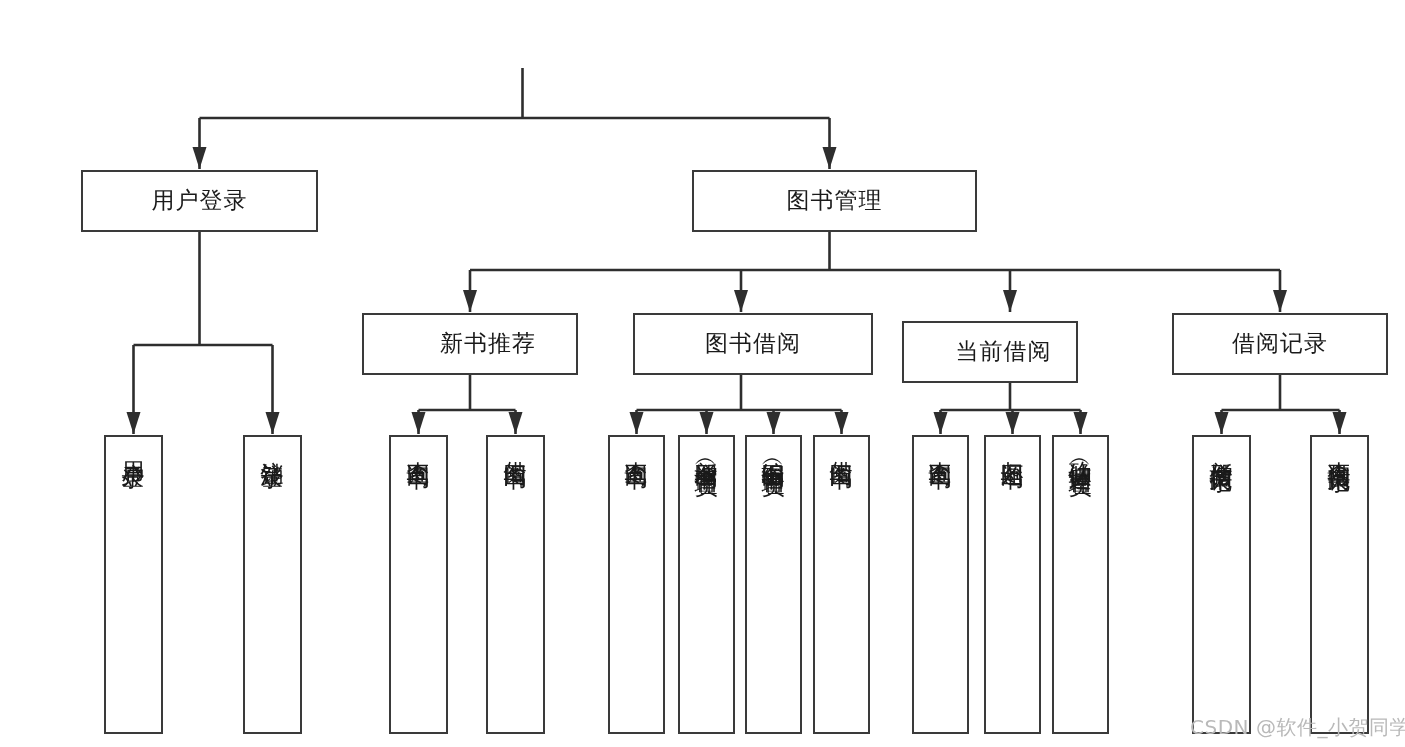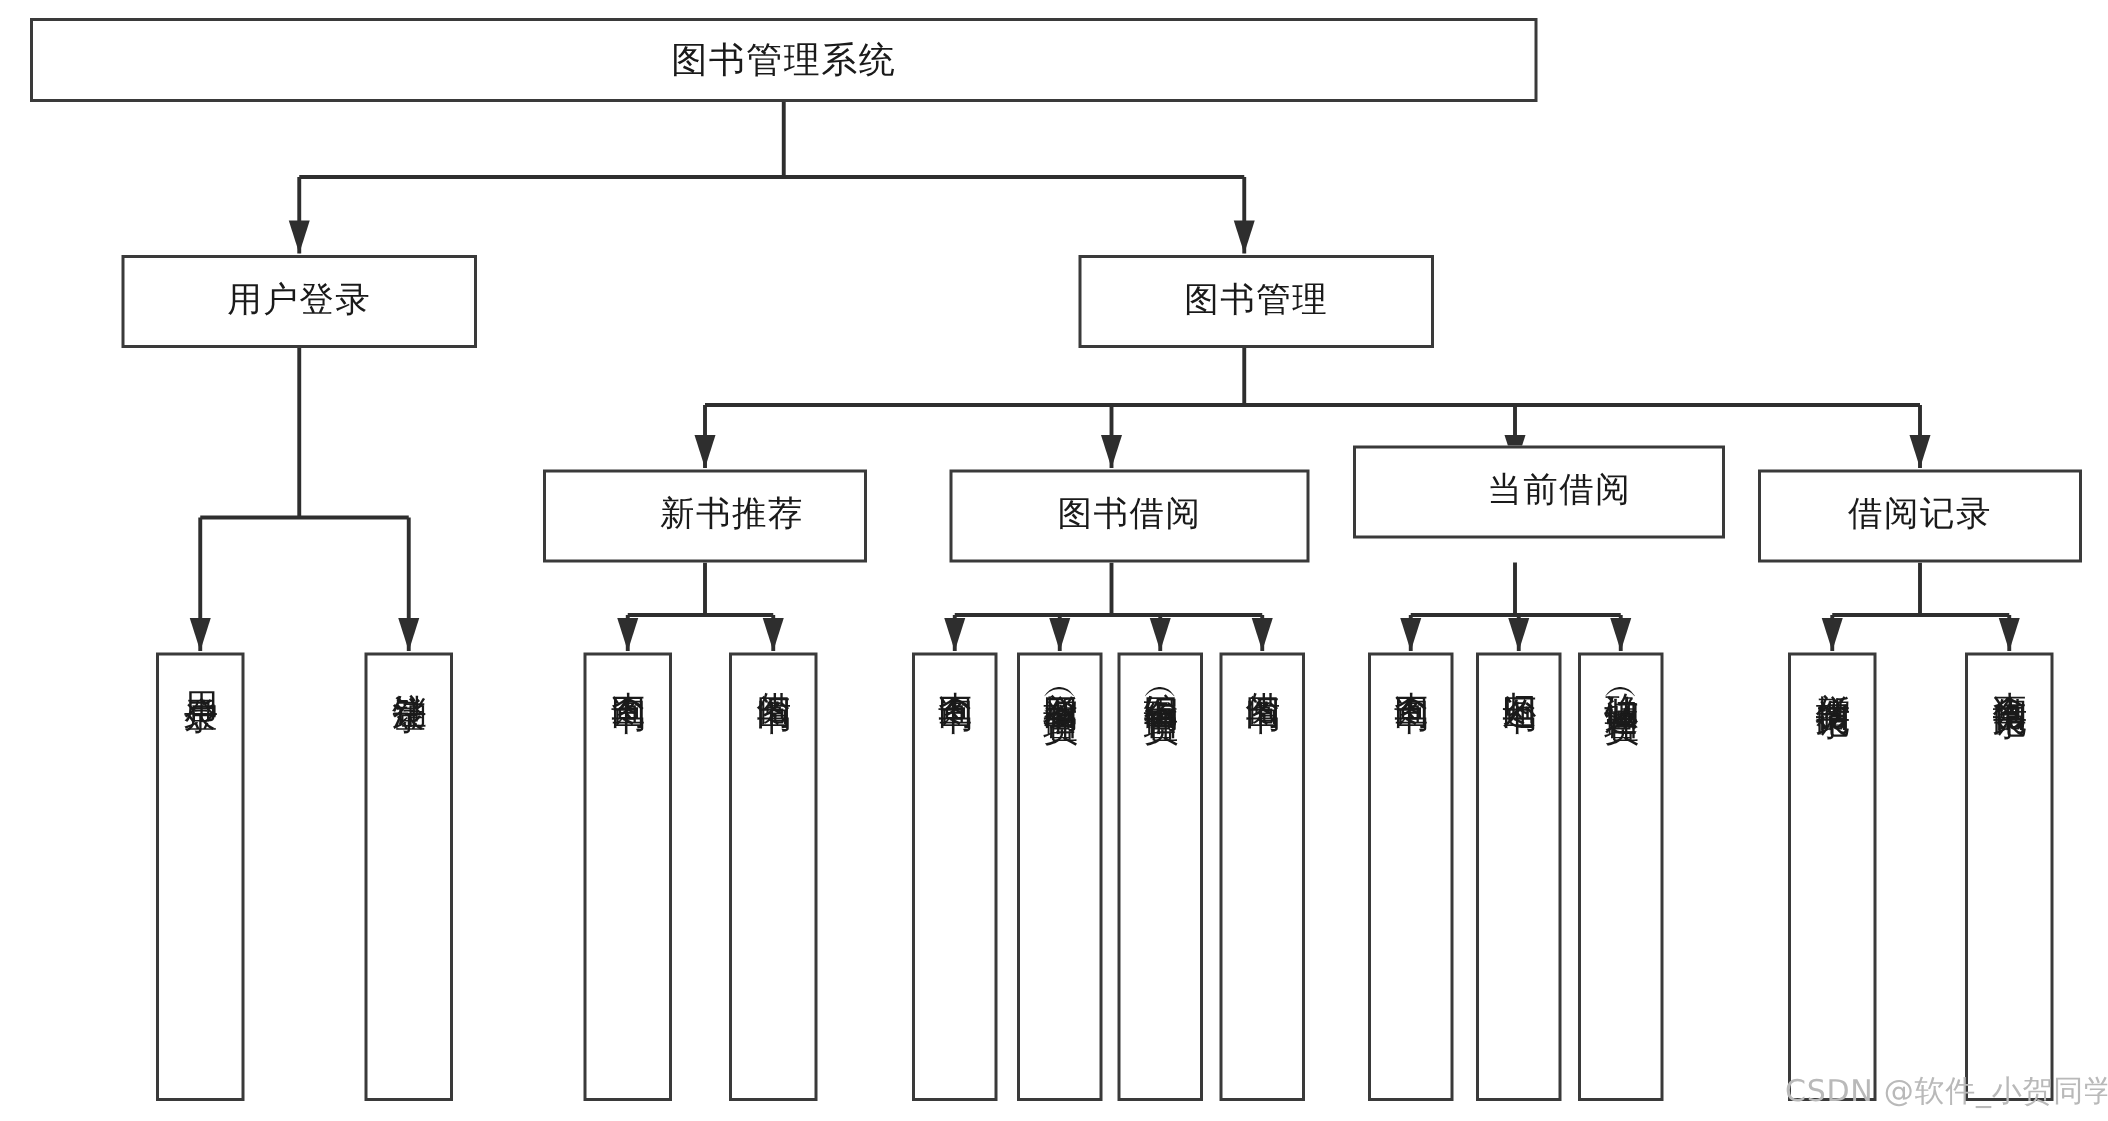--- a/index.html
+++ b/index.html
@@ -120,38 +120,35 @@
       <line x1="1080.5" y1="410" x2="1080.5" y2="434" stroke="#2e2e2e" stroke-width="2.6"></line>
       <path d="M 1073.5 412 L 1087.5 412 L 1080.5 434 Z" fill="#2e2e2e"></path>
       <line x1="1280" y1="375" x2="1280" y2="410" stroke="#2e2e2e" stroke-width="2.6"></line>
       <line x1="1221.5" y1="410" x2="1339.5" y2="410" stroke="#2e2e2e" stroke-width="2.6"></line>
       <line x1="1221.5" y1="410" x2="1221.5" y2="434" stroke="#2e2e2e" stroke-width="2.6"></line>
       <path d="M 1214.5 412 L 1228.5 412 L 1221.5 434 Z" fill="#2e2e2e"></path>
       <line x1="1339.5" y1="410" x2="1339.5" y2="434" stroke="#2e2e2e" stroke-width="2.6"></line>
       <path d="M 1332.5 412 L 1346.5 412 L 1339.5 434 Z" fill="#2e2e2e"></path>
     </svg>
 
-  <div class="node node-h node-root" style="left: 20px; top: 12px; width: 1005px; height: 56px;">
-    <span>图书管理系统</span>
-  </div>
 
   <div id="node-layer">
       <div class="node node-h" style="left: 81px; top: 170px; width: 237px; height: 62px;">
         <span>用户登录</span>
       </div>
-      <div class="node node-h" style="left: 719px; top: 170px; width: 237px; height: 62px;">
+      <div class="node node-h" style="left: 692px; top: 170px; width: 285px; height: 62px;">
         <span>图书管理</span>
       </div>
       <div class="node node-h" style="left: 362px; top: 313px; width: 216px; height: 62px; padding-left: 36px;">
         <span>新书推荐</span>
       </div>
       <div class="node node-h" style="left: 633px; top: 313px; width: 240px; height: 62px;">
         <span>图书借阅</span>
       </div>
-      <div class="node node-h" style="left: 902px; top: 297px; width: 248px; height: 62px; padding-left: 27px;">
+      <div class="node node-h" style="left: 902px; top: 321px; width: 176px; height: 62px; padding-left: 27px;">
         <span>当前借阅</span>
       </div>
       <div class="node node-h" style="left: 1172px; top: 313px; width: 216px; height: 62px; text-align: center;">
         <span>借阅记录</span>
       </div>
       <div class="node node-v" style="left: 104px; top: 435px; width: 59px; height: 299px;">
         <span class="vlabel">用户登录</span>
       </div>
       <div class="node node-v" style="left: 243px; top: 435px; width: 59px; height: 299px;">
         <span class="vlabel">注销登录</span>

